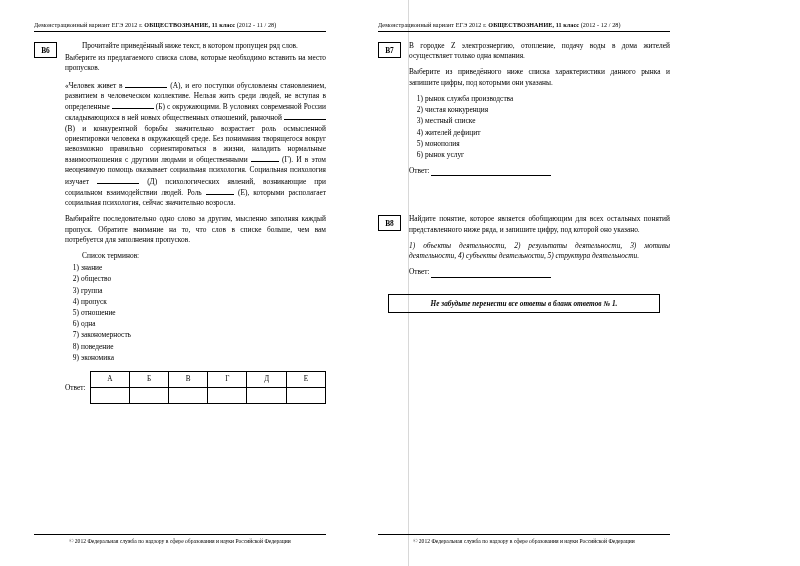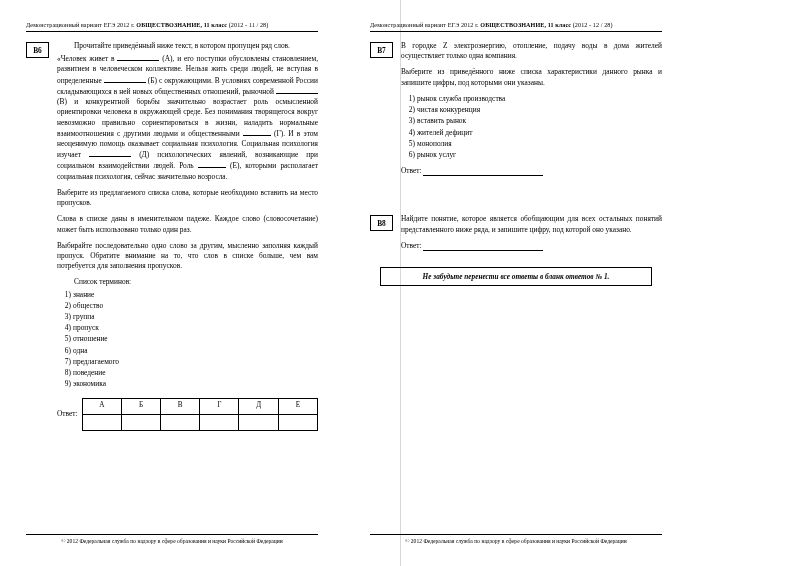--- a/index.html
+++ b/index.html
@@ -12,20 +12,21 @@
     height: 566px;
     font-family: "Liberation Serif", serif;
     color: #000;
     overflow: hidden;
   }
   .sheet {
     position: relative;
     width: 688px;
     height: 566px;
     display: flex;
+    margin-left: 8px;
   }
   .page {
     position: relative;
     width: 400px;
     height: 566px;
     box-sizing: border-box;
     padding: 22px 26px 18px 26px;
   }
   .page-divider {
     position: absolute;
@@ -170,50 +171,49 @@
     <div class="header">
       <span>Демонстрационный вариант ЕГЭ 2012 г.</span>
       <span class="bold">ОБЩЕСТВОЗНАНИЕ, 11 класс</span>
       <span>(2012 - 11 / 28)</span>
     </div>
 
     <div class="task">
       <div class="task-code">В6</div>
       <div class="task-body">
         <p class="tight">Прочитайте приведённый ниже текст, в котором пропущен ряд слов.</p>
+        <p class="tb just">Выберите из предлагаемого списка слова, которые необходимо вставить на место пропусков.</p>
+
         <p class="tb just">
           <span>«Человек живет в</span>
           <span class="gap"></span>
           <span>(А), и его поступки обусловлены становлением, развитием в человеческом коллективе. Нельзя жить среди людей, не вступая в определенные</span>
           <span class="gap"></span>
           <span>(Б) с окружающими. В условиях современной России складывающихся в ней новых общественных отношений, рыночной</span>
           <span class="gap"></span>
           <span>(В) и конкурентной борьбы значительно возрастает роль осмысленной ориентировки человека в окружающей среде. Без понимания творящегося вокруг невозможно правильно сориентироваться в жизни, наладить нормальные взаимоотношения с другими людьми и общественными</span>
           <span class="gap-s"></span>
           <span>(Г). И в этом неоценимую помощь оказывает социальная психология. Социальная психология изучает</span>
           <span class="gap"></span>
           <span>(Д) психологических явлений, возникающие при социальном взаимодействии людей. Роль</span>
           <span class="gap-s"></span>
           <span>(Е), которыми располагает социальная психология, сейчас значительно возросла.</span>
         </p>
 
-        <p class="tb just">Выберите из предлагаемого списка слова, которые необходимо вставить на место пропусков.</p>
-
-        <p class="tb just">Слова в списке даны в именительном падеже. Каждое слово (словосочетание) может быть использовано только один раз.</p>
         <p class="tb just">Выбирайте последовательно одно слово за другим, мысленно заполняя каждый пропуск. Обратите внимание на то, что слов в списке больше, чем вам потребуется для заполнения пропусков.</p>
 
         <p class="tight">Список терминов:</p>
         <ol class="plain">
           <li><span class="num">1)</span><span>знание</span></li>
           <li><span class="num">2)</span><span>общество</span></li>
           <li><span class="num">3)</span><span>группа</span></li>
           <li><span class="num">4)</span><span>пропуск</span></li>
           <li><span class="num">5)</span><span>отношение</span></li>
           <li><span class="num">6)</span><span>одна</span></li>
-          <li><span class="num">7)</span><span>предлагаемого</span></li>
+          <li><span class="num">7)</span><span>закономерность</span></li>
           <li><span class="num">8)</span><span>поведение</span></li>
           <li><span class="num">9)</span><span>экономика</span></li>
         </ol>
 
 
         <div class="answer-table-row">
           <span>Ответ:</span>
           <table class="ans">
             <tbody>
                 <tr>
@@ -251,38 +251,39 @@
     </div>
 
     <div class="task">
       <div class="task-code">В7</div>
       <div class="task-body">
         <p class="tb just">В городке Z электроэнергию, отопление, подачу воды в дома жителей осуществляет только одна компания.</p>
         <p class="tb just">Выберите из приведённого ниже списка характеристики данного рынка и запишите цифры, под которыми они указаны.</p>
         <ol class="plain">
           <li><span class="num">1)</span><span>рынок служба производства</span></li>
           <li><span class="num">2)</span><span>чистая конкуренция</span></li>
-          <li><span class="num">3)</span><span>вставить рынок</span></li>
+          <li><span class="num">3)</span><span>местный списке</span></li>
           <li><span class="num">4)</span><span>жителей дефицит</span></li>
           <li><span class="num">5)</span><span>монополия</span></li>
           <li><span class="num">6)</span><span>рынок услуг</span></li>
         </ol>
         <div class="answer-line">
           <span>Ответ:</span>
           <span class="rule"></span>
         </div>
       </div>
     </div>
 
     <div class="spacer-lg"></div>
 
     <div class="task">
       <div class="task-code">В8</div>
       <div class="task-body">
         <p class="tb just">Найдите понятие, которое является обобщающим для всех остальных понятий представленного ниже ряда, и запишите цифру, под которой оно указано.</p>
+        <p class="tb just ital">1) объекты деятельности, 2) результаты деятельности, 3) мотивы деятельности, 4) субъекты деятельности, 5) структура деятельности.</p>
         <div class="answer-line">
           <span>Ответ:</span>
           <span class="rule"></span>
         </div>
       </div>
     </div>
 
     <div class="notice">Не забудьте перенести все ответы в бланк ответов № 1.</div>
 
     <div class="footer">© 2012 Федеральная служба по надзору в сфере образования и науки Российской Федерации</div>

